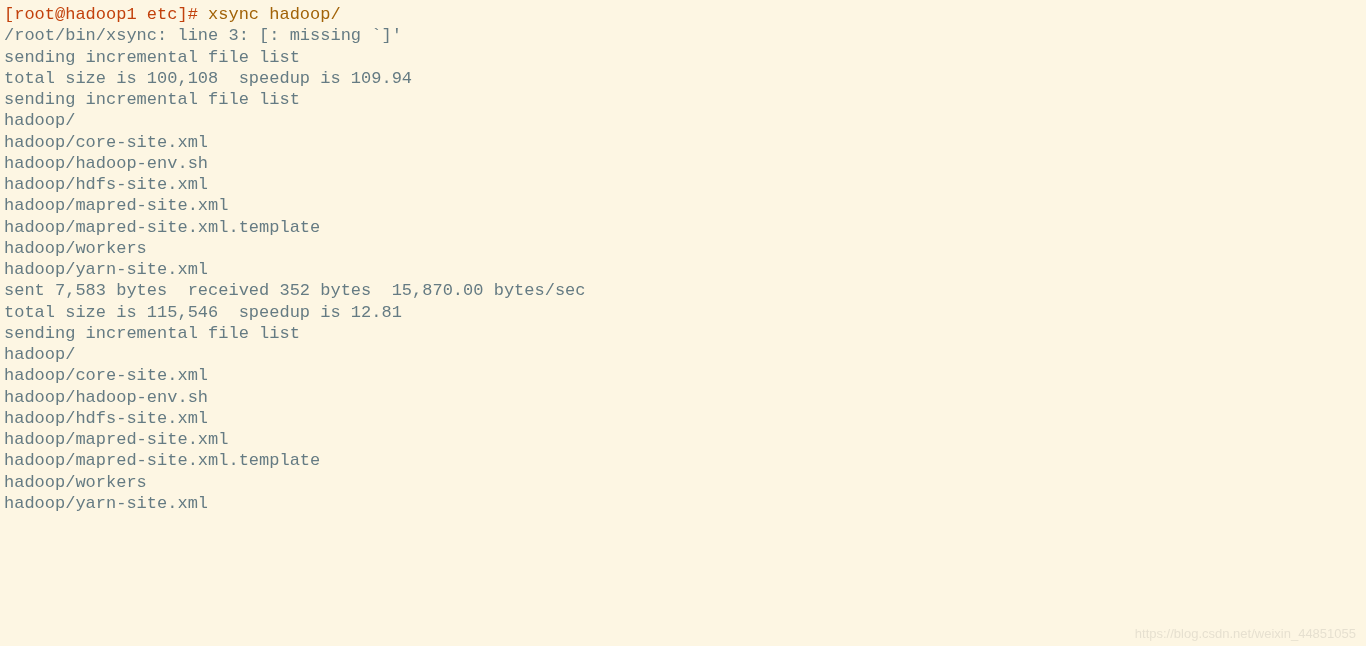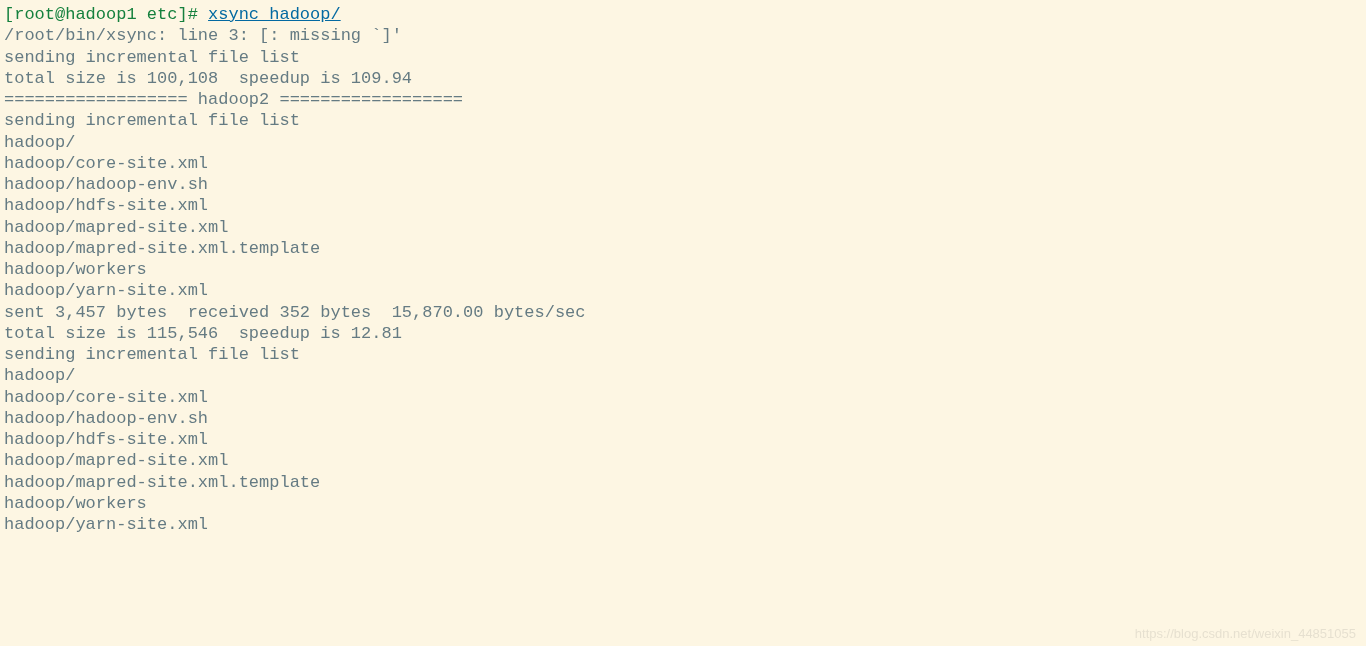--- a/index.html
+++ b/index.html
@@ -17,57 +17,55 @@
       width: 1366px;
       height: 646px;
       overflow: hidden;
       position: relative;
     }
     .terminal-line {
       white-space: pre;
       display: block;
     }
     .prompt-part {
-      color: #15803d;
+      color: #c2410c;
     }
     .command-part {
-      color: #0369a1;
-      text-decoration: underline;
+      color: #a16207;
     }
     .watermark {
       position: absolute;
       bottom: 4px;
       right: 10px;
       color: rgba(100, 100, 100, 0.15);
       font-family: Arial, sans-serif;
       font-size: 13px;
       pointer-events: none;
     }
   </style>
 </head>
 <body>
 
 <div>
   <div class="terminal-line"><span class="prompt-part">[root@hadoop1 etc]# </span><span class="command-part">xsync hadoop/</span></div>
   <div class="terminal-line">/root/bin/xsync: line 3: [: missing `]'</div>
   <div class="terminal-line">sending incremental file list</div>
   <div class="terminal-line"></div>
   <div class="terminal-line">total size is 100,108  speedup is 109.94</div>
-  <div class="terminal-line">================== hadoop2 ==================</div>
   <div class="terminal-line">sending incremental file list</div>
   <div class="terminal-line">hadoop/</div>
   <div class="terminal-line">hadoop/core-site.xml</div>
   <div class="terminal-line">hadoop/hadoop-env.sh</div>
   <div class="terminal-line">hadoop/hdfs-site.xml</div>
   <div class="terminal-line">hadoop/mapred-site.xml</div>
   <div class="terminal-line">hadoop/mapred-site.xml.template</div>
   <div class="terminal-line">hadoop/workers</div>
   <div class="terminal-line">hadoop/yarn-site.xml</div>
   <div class="terminal-line"></div>
-  <div class="terminal-line">sent 3,457 bytes  received 352 bytes  15,870.00 bytes/sec</div>
+  <div class="terminal-line">sent 7,583 bytes  received 352 bytes  15,870.00 bytes/sec</div>
   <div class="terminal-line">total size is 115,546  speedup is 12.81</div>
   <div class="terminal-line">sending incremental file list</div>
   <div class="terminal-line">hadoop/</div>
   <div class="terminal-line">hadoop/core-site.xml</div>
   <div class="terminal-line">hadoop/hadoop-env.sh</div>
   <div class="terminal-line">hadoop/hdfs-site.xml</div>
   <div class="terminal-line">hadoop/mapred-site.xml</div>
   <div class="terminal-line">hadoop/mapred-site.xml.template</div>
   <div class="terminal-line">hadoop/workers</div>
   <div class="terminal-line">hadoop/yarn-site.xml</div>

